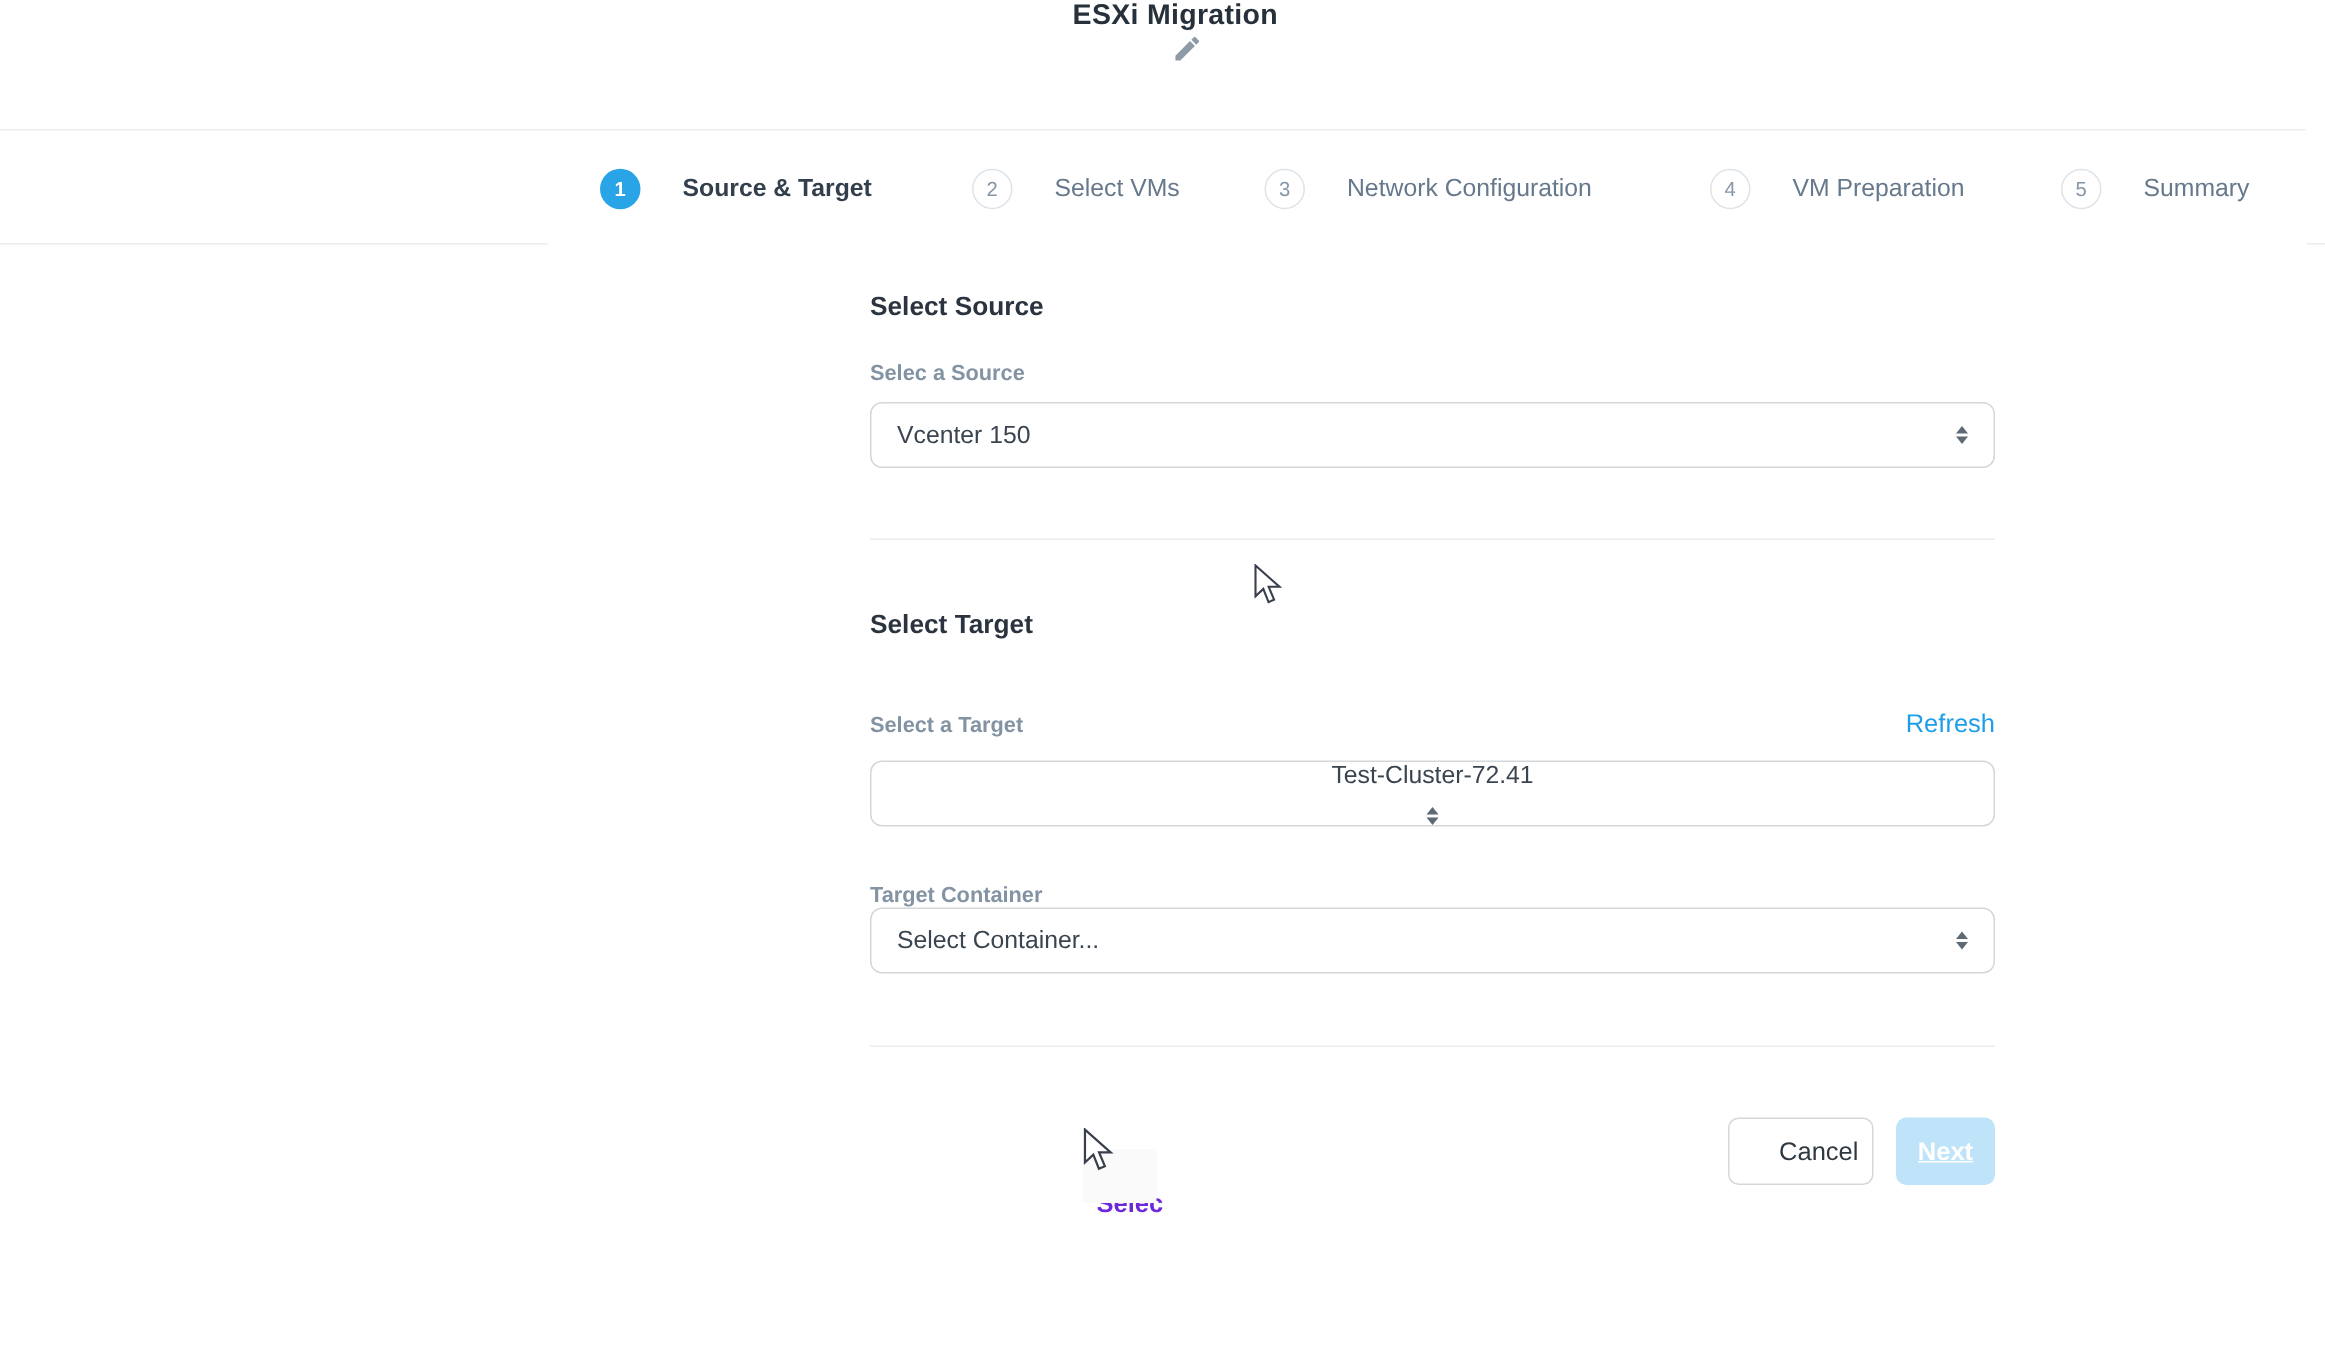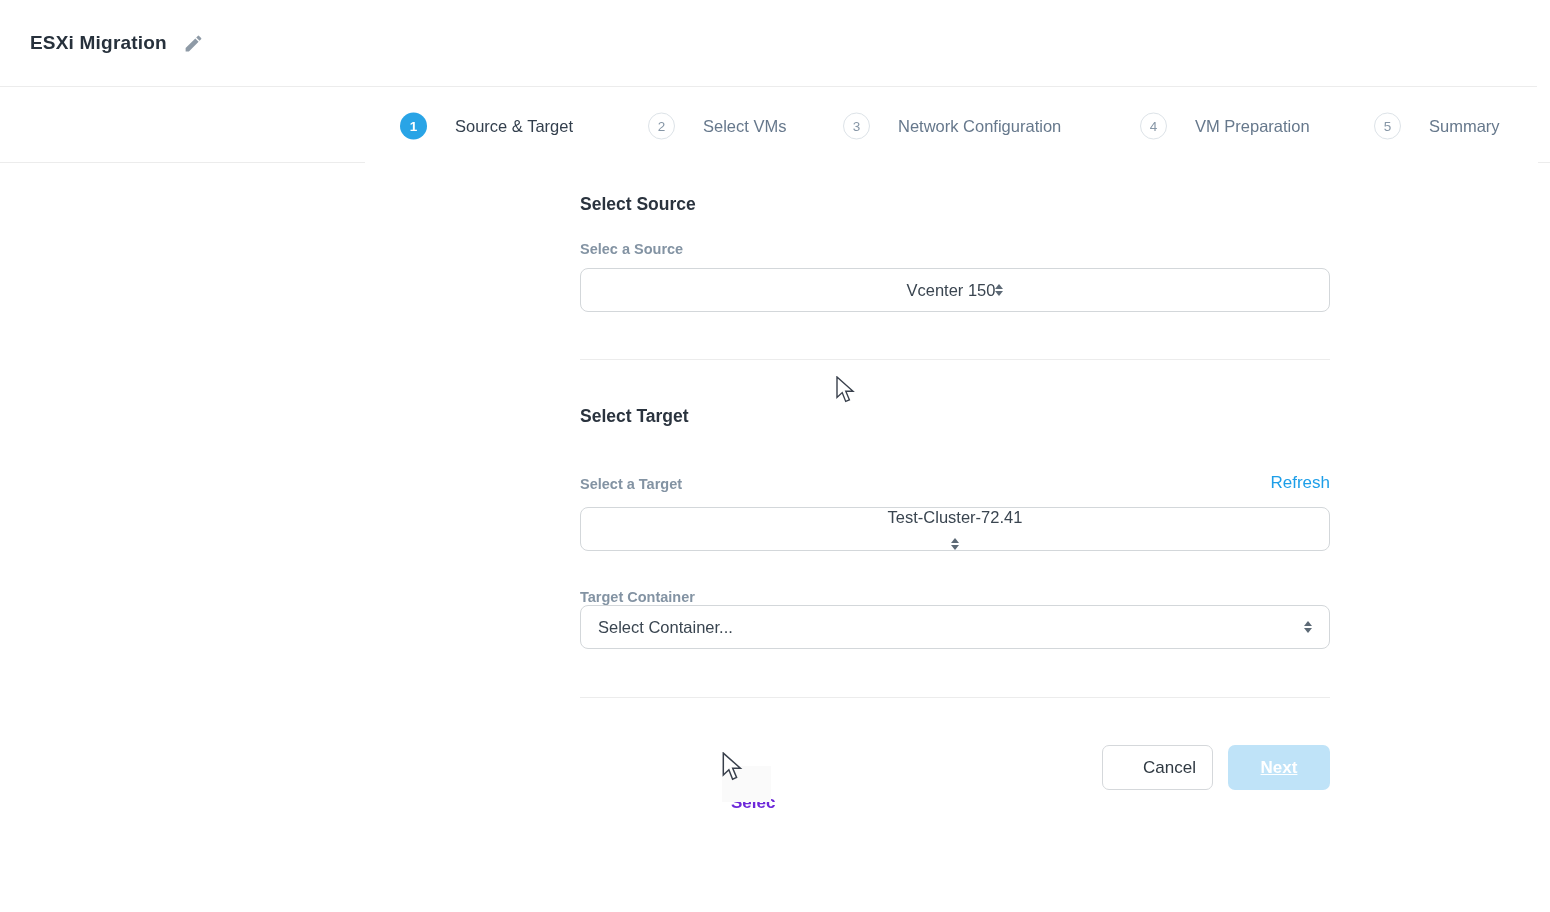--- a/index.html
+++ b/index.html
@@ -15,21 +15,21 @@
   *{margin:0;padding:0;box-sizing:border-box;}
   body{background:#fff;}
   .page{
     position:relative;width:1550px;height:912px;background:#fff;
     font-family:"Liberation Sans",sans-serif;overflow:hidden;
   }
   
   .header{
     position:absolute;top:0;left:0;width:1537px;height:87px;
     border-bottom:1px solid var(--divider);
-    display:flex;align-items:center;padding-left:30px;background:#fff;z-index:2;
+    display:flex;align-items:center;padding-left:30px;background:#fff;z-index:2;flex-direction:column;
   }
   .page-title{font-size:19px;font-weight:bold;color:#27313c;letter-spacing:.2px;}
   .edit-btn{margin-left:16px;display:inline-flex;align-items:center;cursor:pointer;}
   .edit-btn svg{fill:#8e9aa6;}
   
   .subheader-divider{
     position:absolute;top:162px;left:0;width:1550px;height:1px;background:var(--divider);z-index:1;
   }
   
   .panel{
@@ -43,52 +43,52 @@
   }
   .step-1{left:35px;}.step-2{left:283px;}.step-3{left:478px;}.step-4{left:775px;}.step-5{left:1009px;}
   .step-circle{
     width:27px;height:27px;border-radius:50%;flex:0 0 27px;
     display:flex;align-items:center;justify-content:center;
     font-size:13.5px;font-weight:bold;
   }
   .step.active .step-circle{background:var(--accent);color:#fff;}
   .step:not(.active) .step-circle{background:#fff;border:1px solid #dde3e8;color:#8696a6;font-weight:normal;}
   .step-label{font-size:16.5px;}
-  .step.active .step-label{color:#333f4d;font-weight:normal;}
+  .step.active .step-label{color:#333f4d;font-weight:bold;}
   .step:not(.active) .step-label{color:var(--step-inactive);}
   
   .form{position:absolute;left:580px;top:194px;width:750px;z-index:3;}
   .section-heading{font-size:17.5px;font-weight:bold;color:var(--heading);line-height:20px;}
   .field-label{font-size:14.5px;font-weight:bold;color:var(--label);line-height:16px;}
   .label-row{display:flex;align-items:flex-end;justify-content:space-between;}
   .refresh-link{font-size:17px;color:var(--link);text-decoration:none;line-height:19px;cursor:pointer;}
   .select-box{
     height:44px;border:1px solid var(--border);border-radius:8px;background:#fff;
     display:flex;align-items:center;justify-content:space-between;
     padding:0 17px;cursor:pointer;
   }
   .select-value{font-size:16.5px;color:#3a4550;}
   .caret{display:flex;flex-direction:column;row-gap:2px;align-items:center;}
   .caret .up{width:0;height:0;border-left:4px solid transparent;border-right:4px solid transparent;border-bottom:5px solid #5d6a76;}
   .caret .down{width:0;height:0;border-left:4px solid transparent;border-right:4px solid transparent;border-top:5px solid #5d6a76;}
   .hr{height:1px;background:var(--divider);}
   .mt-label1{margin-top:27px;}
-  .mt-select1{margin-top:11px;justify-content:center;}
+  .mt-select1{margin-top:11px;}
   .mt-hr1{margin-top:47px;}
   .mt-head2{margin-top:46px;}
   .mt-labelrow{margin-top:47px;}
   .mt-select2{margin-top:15px;flex-direction:column;}
   .mt-label3{margin-top:38px;}
   .mt-select3{}
   .mt-hr2{margin-top:48px;}
   
   .footer-row{margin-top:47px;display:flex;justify-content:flex-end;column-gap:15px;}
   .btn{height:45px;border-radius:7px;font-family:"Liberation Sans",sans-serif;font-size:17px;cursor:pointer;}
-  .btn-cancel{width:111px;background:#fff;border:1px solid #d5d8db;color:#2f3942;padding-left:24px;}
-  .btn-next{width:102px;background:var(--next-bg);border:none;color:#fff;font-weight:bold;text-decoration:underline;}
+  .btn-cancel{width:97px;background:#fff;border:1px solid #d5d8db;color:#2f3942;padding-left:24px;}
+  .btn-next{width:66px;background:var(--next-bg);border:none;color:#fff;font-weight:bold;text-decoration:underline;}
   
   .ghost-text{
     position:absolute;left:731px;top:749px;z-index:3;
     font-size:17px;font-weight:bold;color:#6d28d9;margin-top:44px;
   }
   .ghost-rect{position:absolute;left:722px;top:766px;width:49px;height:36px;background:#fafafa;z-index:3;}
   .cursor{position:absolute;z-index:6;}
   .cursor-1{left:836px;top:376px;}
   .cursor-2{left:722px;top:752px;}
 </style>

